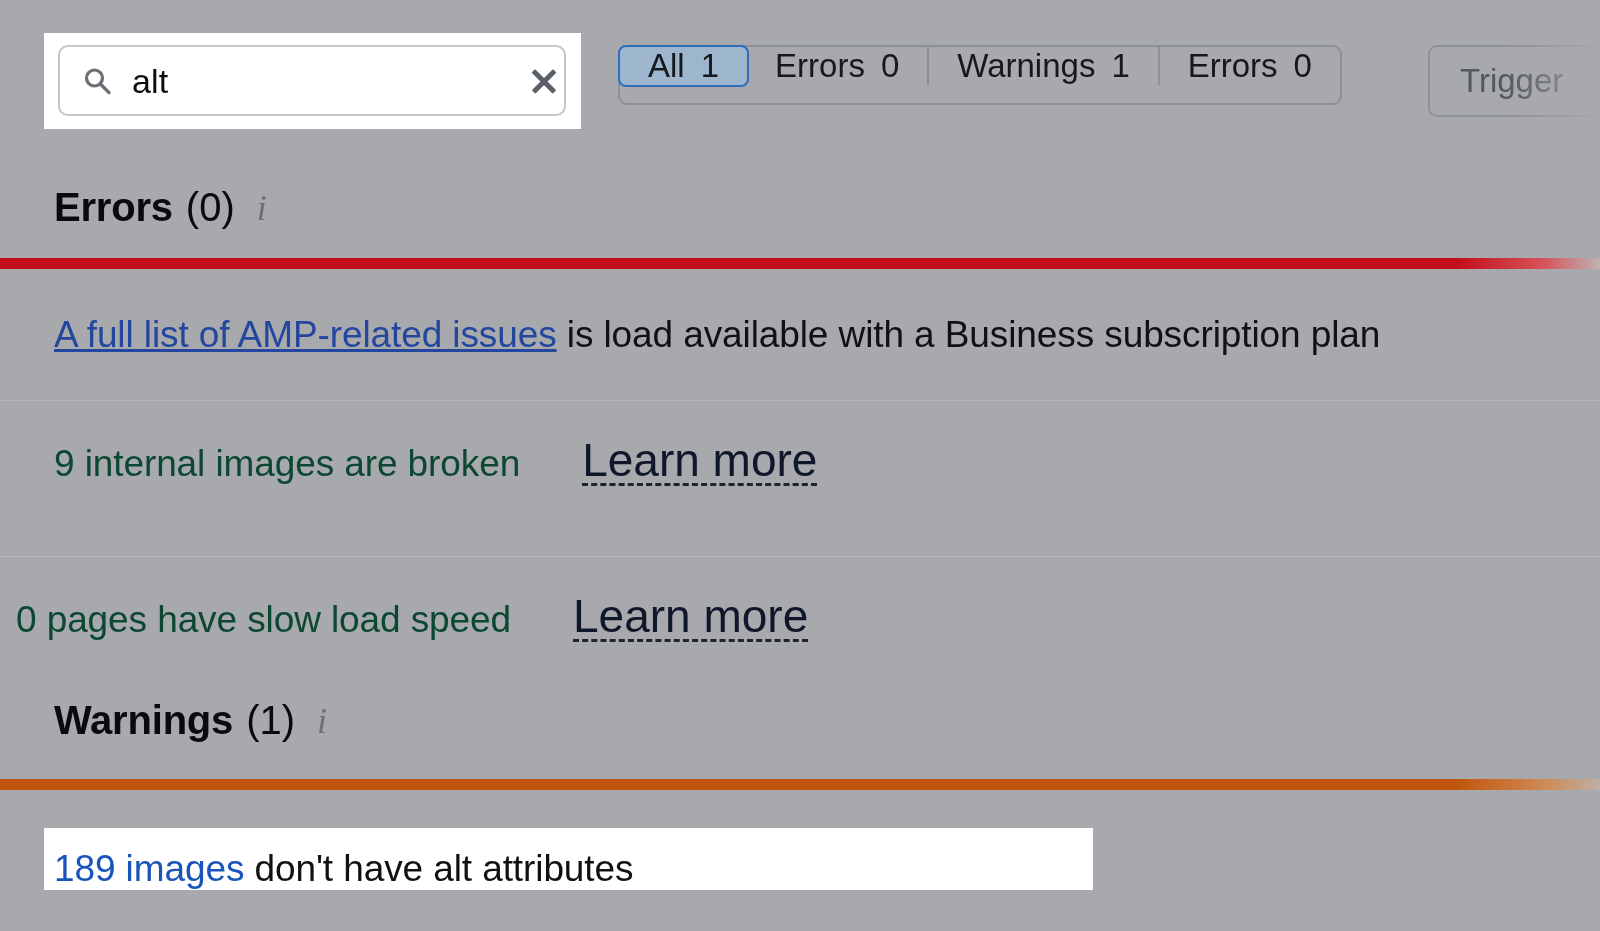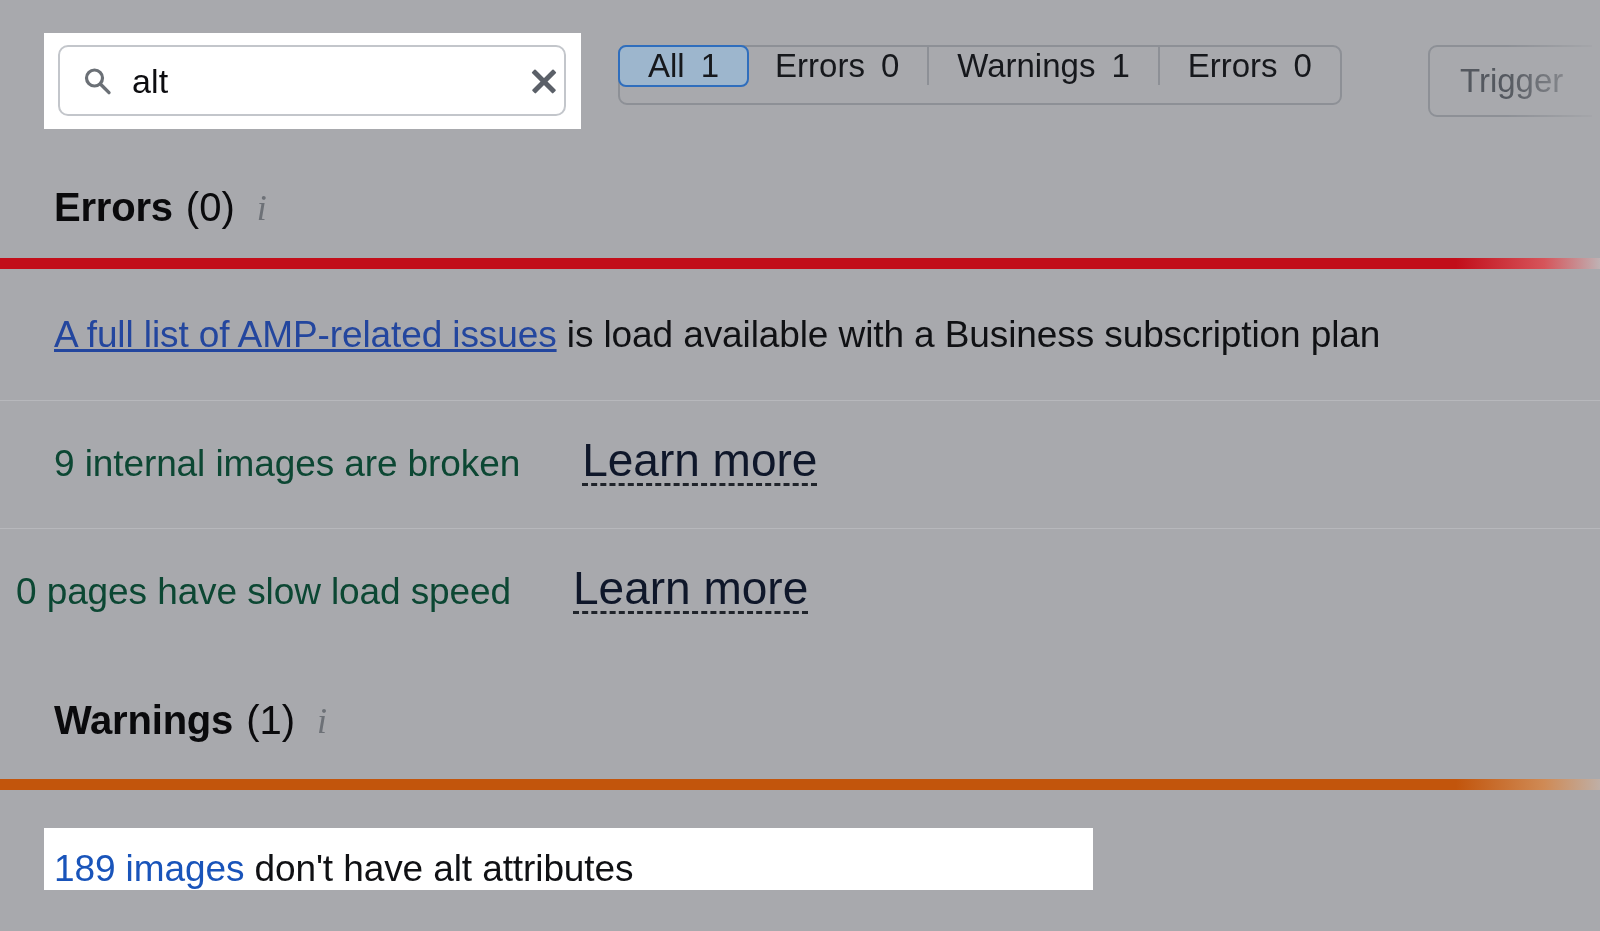--- a/index.html
+++ b/index.html
@@ -332,21 +332,21 @@
     <span class="lnk-blue">A full list of AMP-related issues</span><span> is load available with a Business subscription plan</span>
   </div>
 </div>
 
 <div class="row" style="top:400px; height:128px;">
   <div class="sep-top"></div>
   <div class="row-text green">9 internal images are broken</div>
   <div class="learn-more" style="margin-left:62px;">Learn more</div>
 </div>
 
-<div class="row" style="top:528px; height:128px;padding-left:16px;">
+<div class="row" style="top:556px; height:128px;padding-left:16px;">
   <div class="sep-top"></div>
   <div class="row-text green">0 pages have slow load speed</div>
   <div class="learn-more" style="margin-left:62px;">Learn more</div>
 </div>
 
 <div class="section-head" style="top:698px;">
   <span class="title">Warnings</span>
   <span class="count">(1)</span>
   <span class="info-icon">i</span>
 </div>

